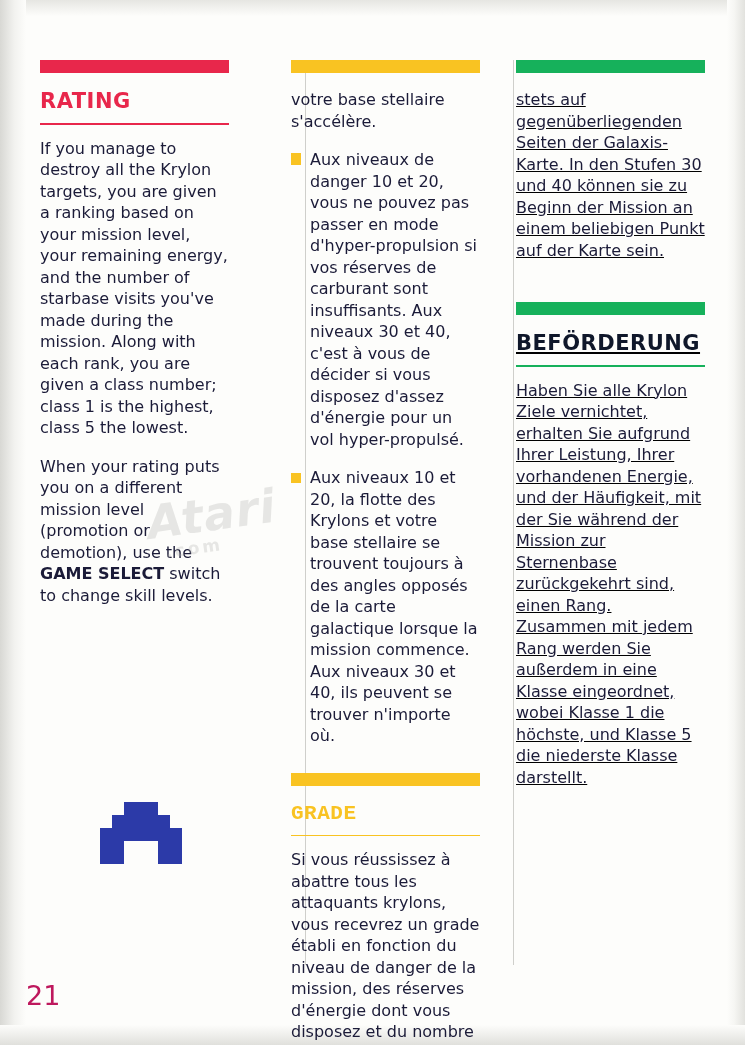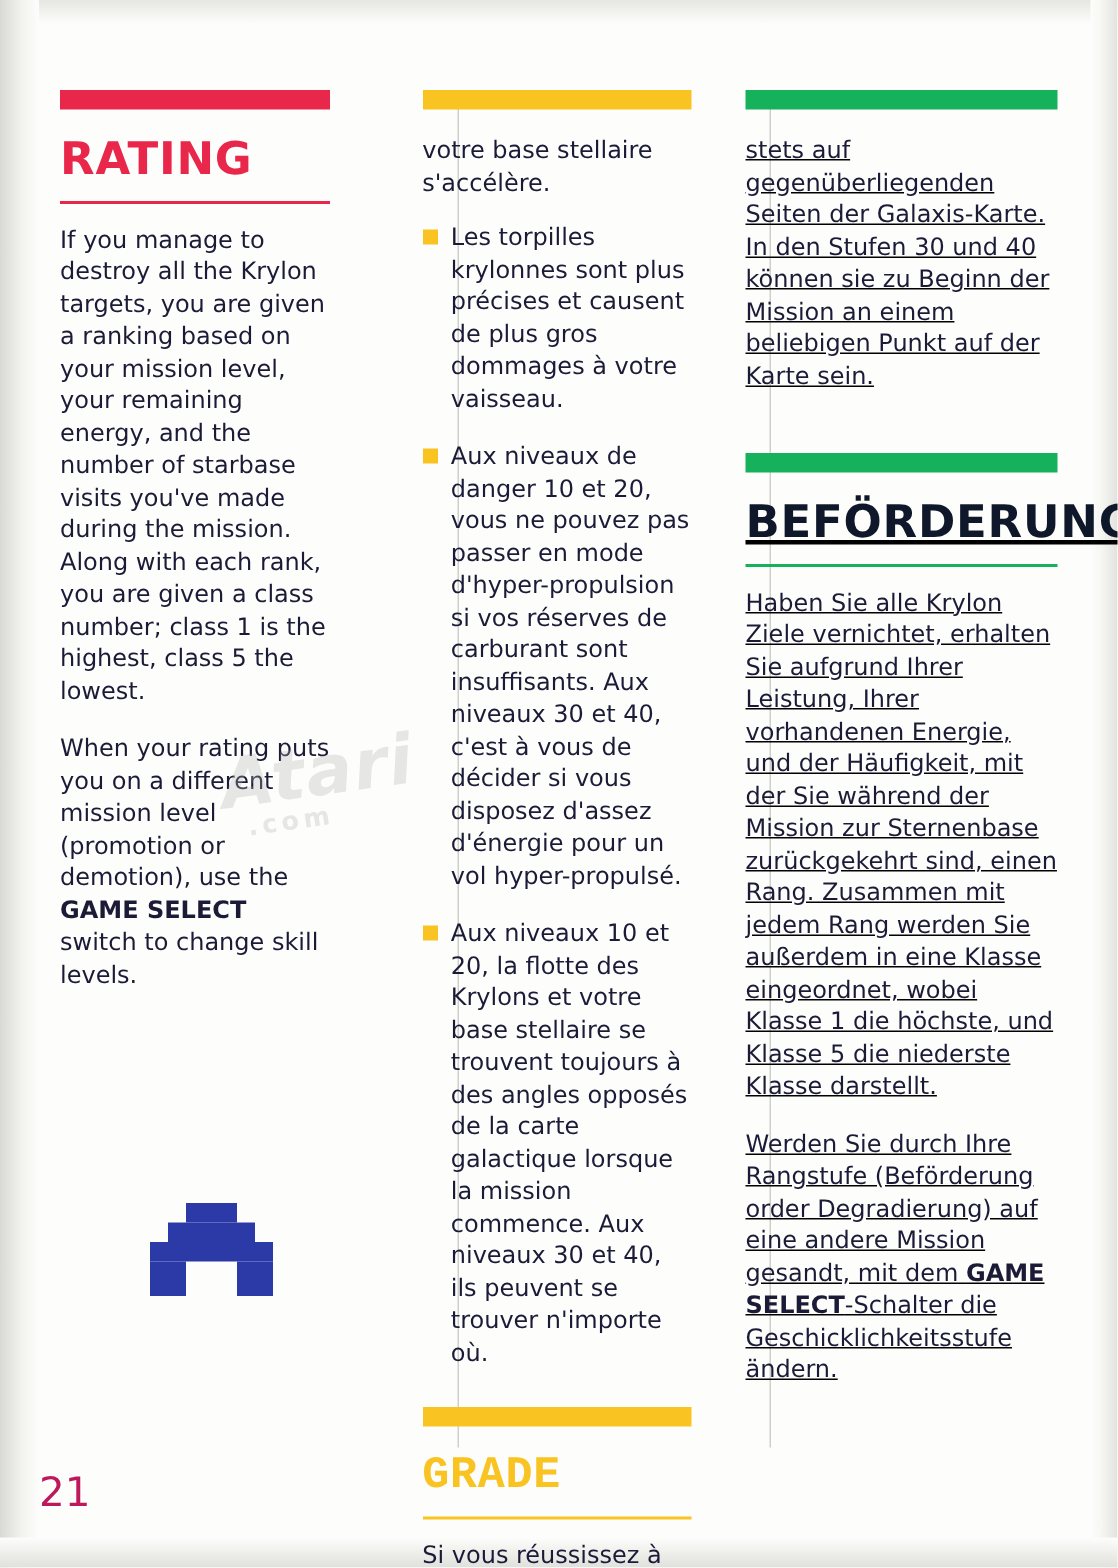--- a/index.html
+++ b/index.html
@@ -83,21 +83,21 @@
     height: 13px;
     width: 100%;
     margin-bottom: 16px;
   }
   .bar-red { background: #e8274b; }
   .bar-yellow { background: #f9c322; }
   .bar-green { background: #16b15b; }
 
   h2 {
     margin: 0 0 10px 0;
-    font-size: 30px;
+    font-size: 21px;
     font-weight: bold;
     letter-spacing: 0.5px;
     font-family: "DejaVu Sans", sans-serif;
   }
   .h-red { color: #e8274b; }
   .h-yellow { color: #f9c322; font-family: Liberation Mono, monospace; }
   .h-green { color: #0f172a; }
 
   .rule {
     height: 1.5px;
@@ -218,21 +218,20 @@
       </div>
     </div>
 
     <div class="col col-2">
       <div class="bar bar-yellow"></div>
 
       <p class="tight">votre base stellaire s'accélère.</p>
 
       <div class="bullet-item">
         <span class="bullet-sq"></span>
-        <p>Les torpilles krylonnes sont plus précises et causent de plus gros dommages à votre vaisseau.</p>
       </div>
 
       <div class="bullet-item">
         <span class="bullet-sq"></span>
         <p>Aux niveaux de danger 10 et 20, vous ne pouvez pas passer en mode d'hyper-propulsion si vos réserves de carburant sont insuffisants. Aux niveaux 30 et 40, c'est à vous de décider si vous disposez d'assez d'énergie pour un vol hyper-propulsé.</p>
       </div>
 
       <div class="bullet-item">
         <span class="bullet-sq"></span>
         <p>Aux niveaux 10 et 20, la flotte des Krylons et votre base stellaire se trouvent toujours à des angles opposés de la carte galactique lorsque la mission commence. Aux niveaux 30 et 40, ils peuvent se trouver n'importe où.</p>
@@ -252,21 +251,20 @@
       <p>stets auf gegenüberliegenden Seiten der Galaxis-Karte. In den Stufen 30 und 40 können sie zu Beginn der Mission an einem beliebigen Punkt auf der Karte sein.</p>
 
       <div class="section-gap"></div>
 
       <div class="bar bar-green"></div>
       <h2 class="h-green">BEFÖRDERUNG</h2>
       <div class="rule rule-green"></div>
 
       <p>Haben Sie alle Krylon Ziele vernichtet, erhalten Sie aufgrund Ihrer Leistung, Ihrer vorhandenen Energie, und der Häufigkeit, mit der Sie während der Mission zur Sternenbase zurückgekehrt sind, einen Rang. Zusammen mit jedem Rang werden Sie außerdem in eine Klasse eingeordnet, wobei Klasse 1 die höchste, und Klasse 5 die niederste Klasse darstellt.</p>
 
-      <p>Werden Sie durch Ihre Rangstufe (Beförderung order Degradierung) auf eine andere Mission gesandt, mit dem <b>GAME SELECT</b>-Schalter die Geschicklichkeitsstufe ändern.</p>
     </div>
 
   </div>
 
   <div class="watermark">
     <span>Atari</span>
     <span class="sub">.com</span>
   </div>
 
   <div class="page-number">21</div>

